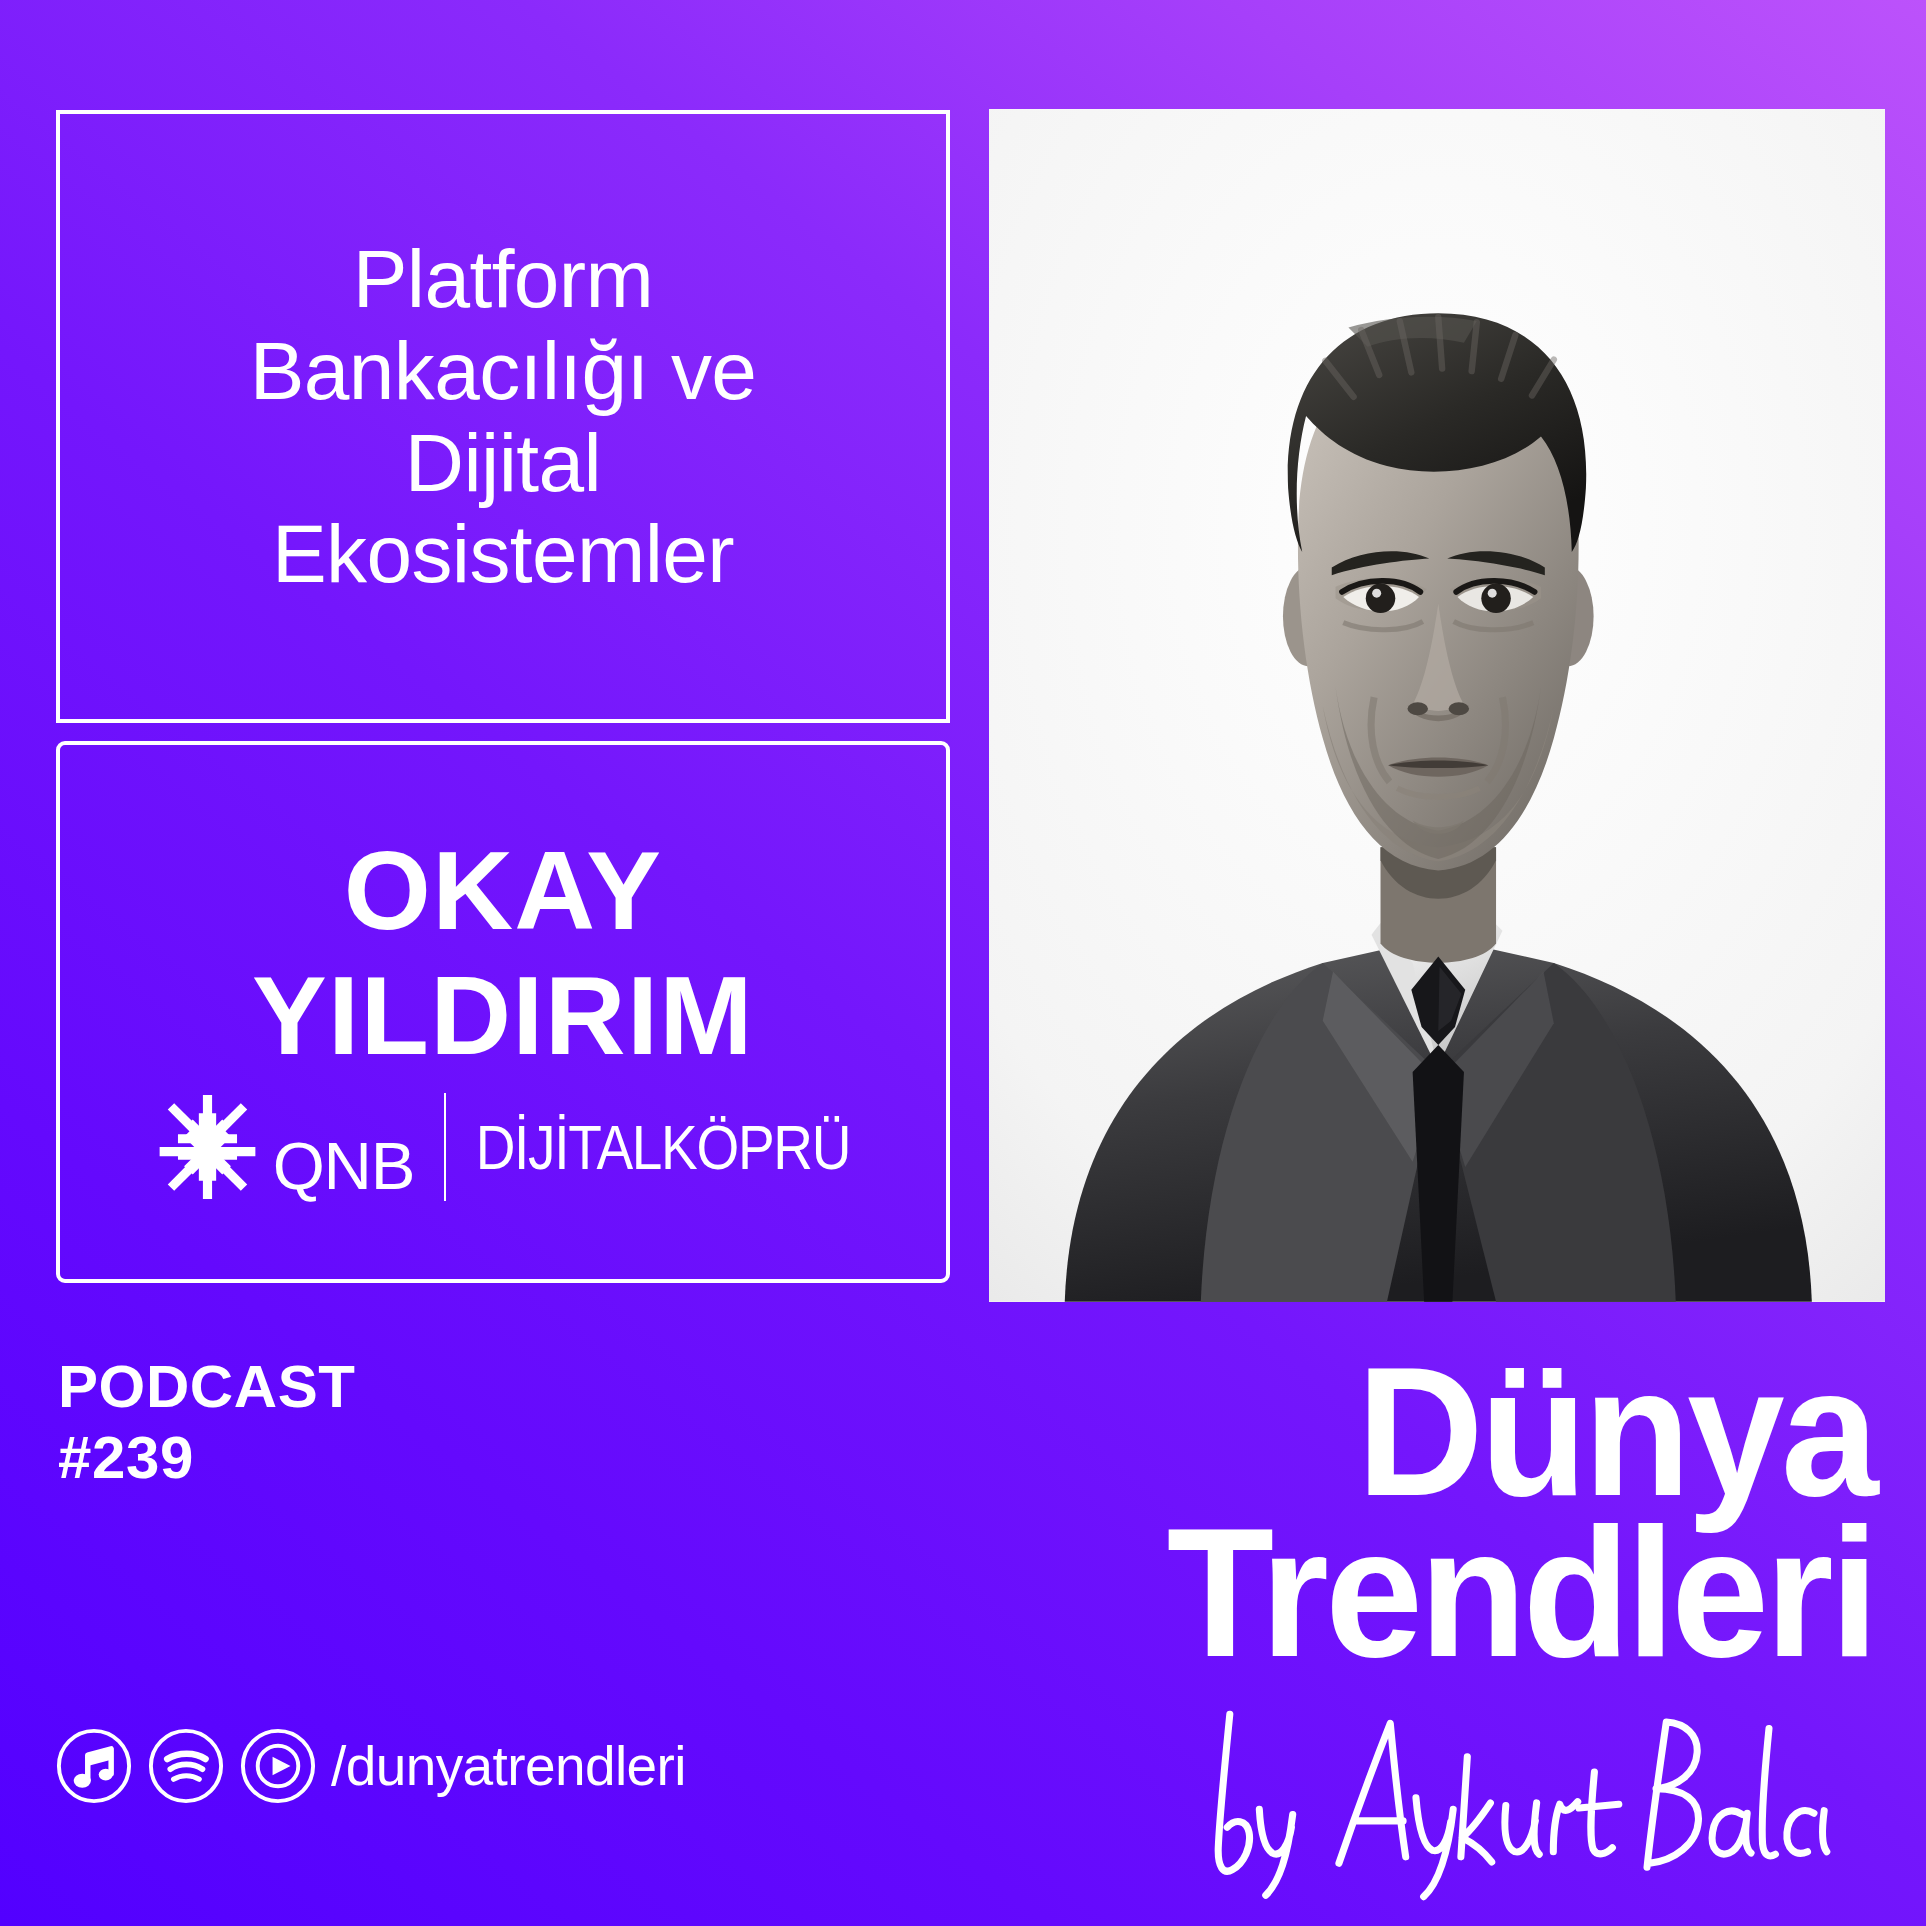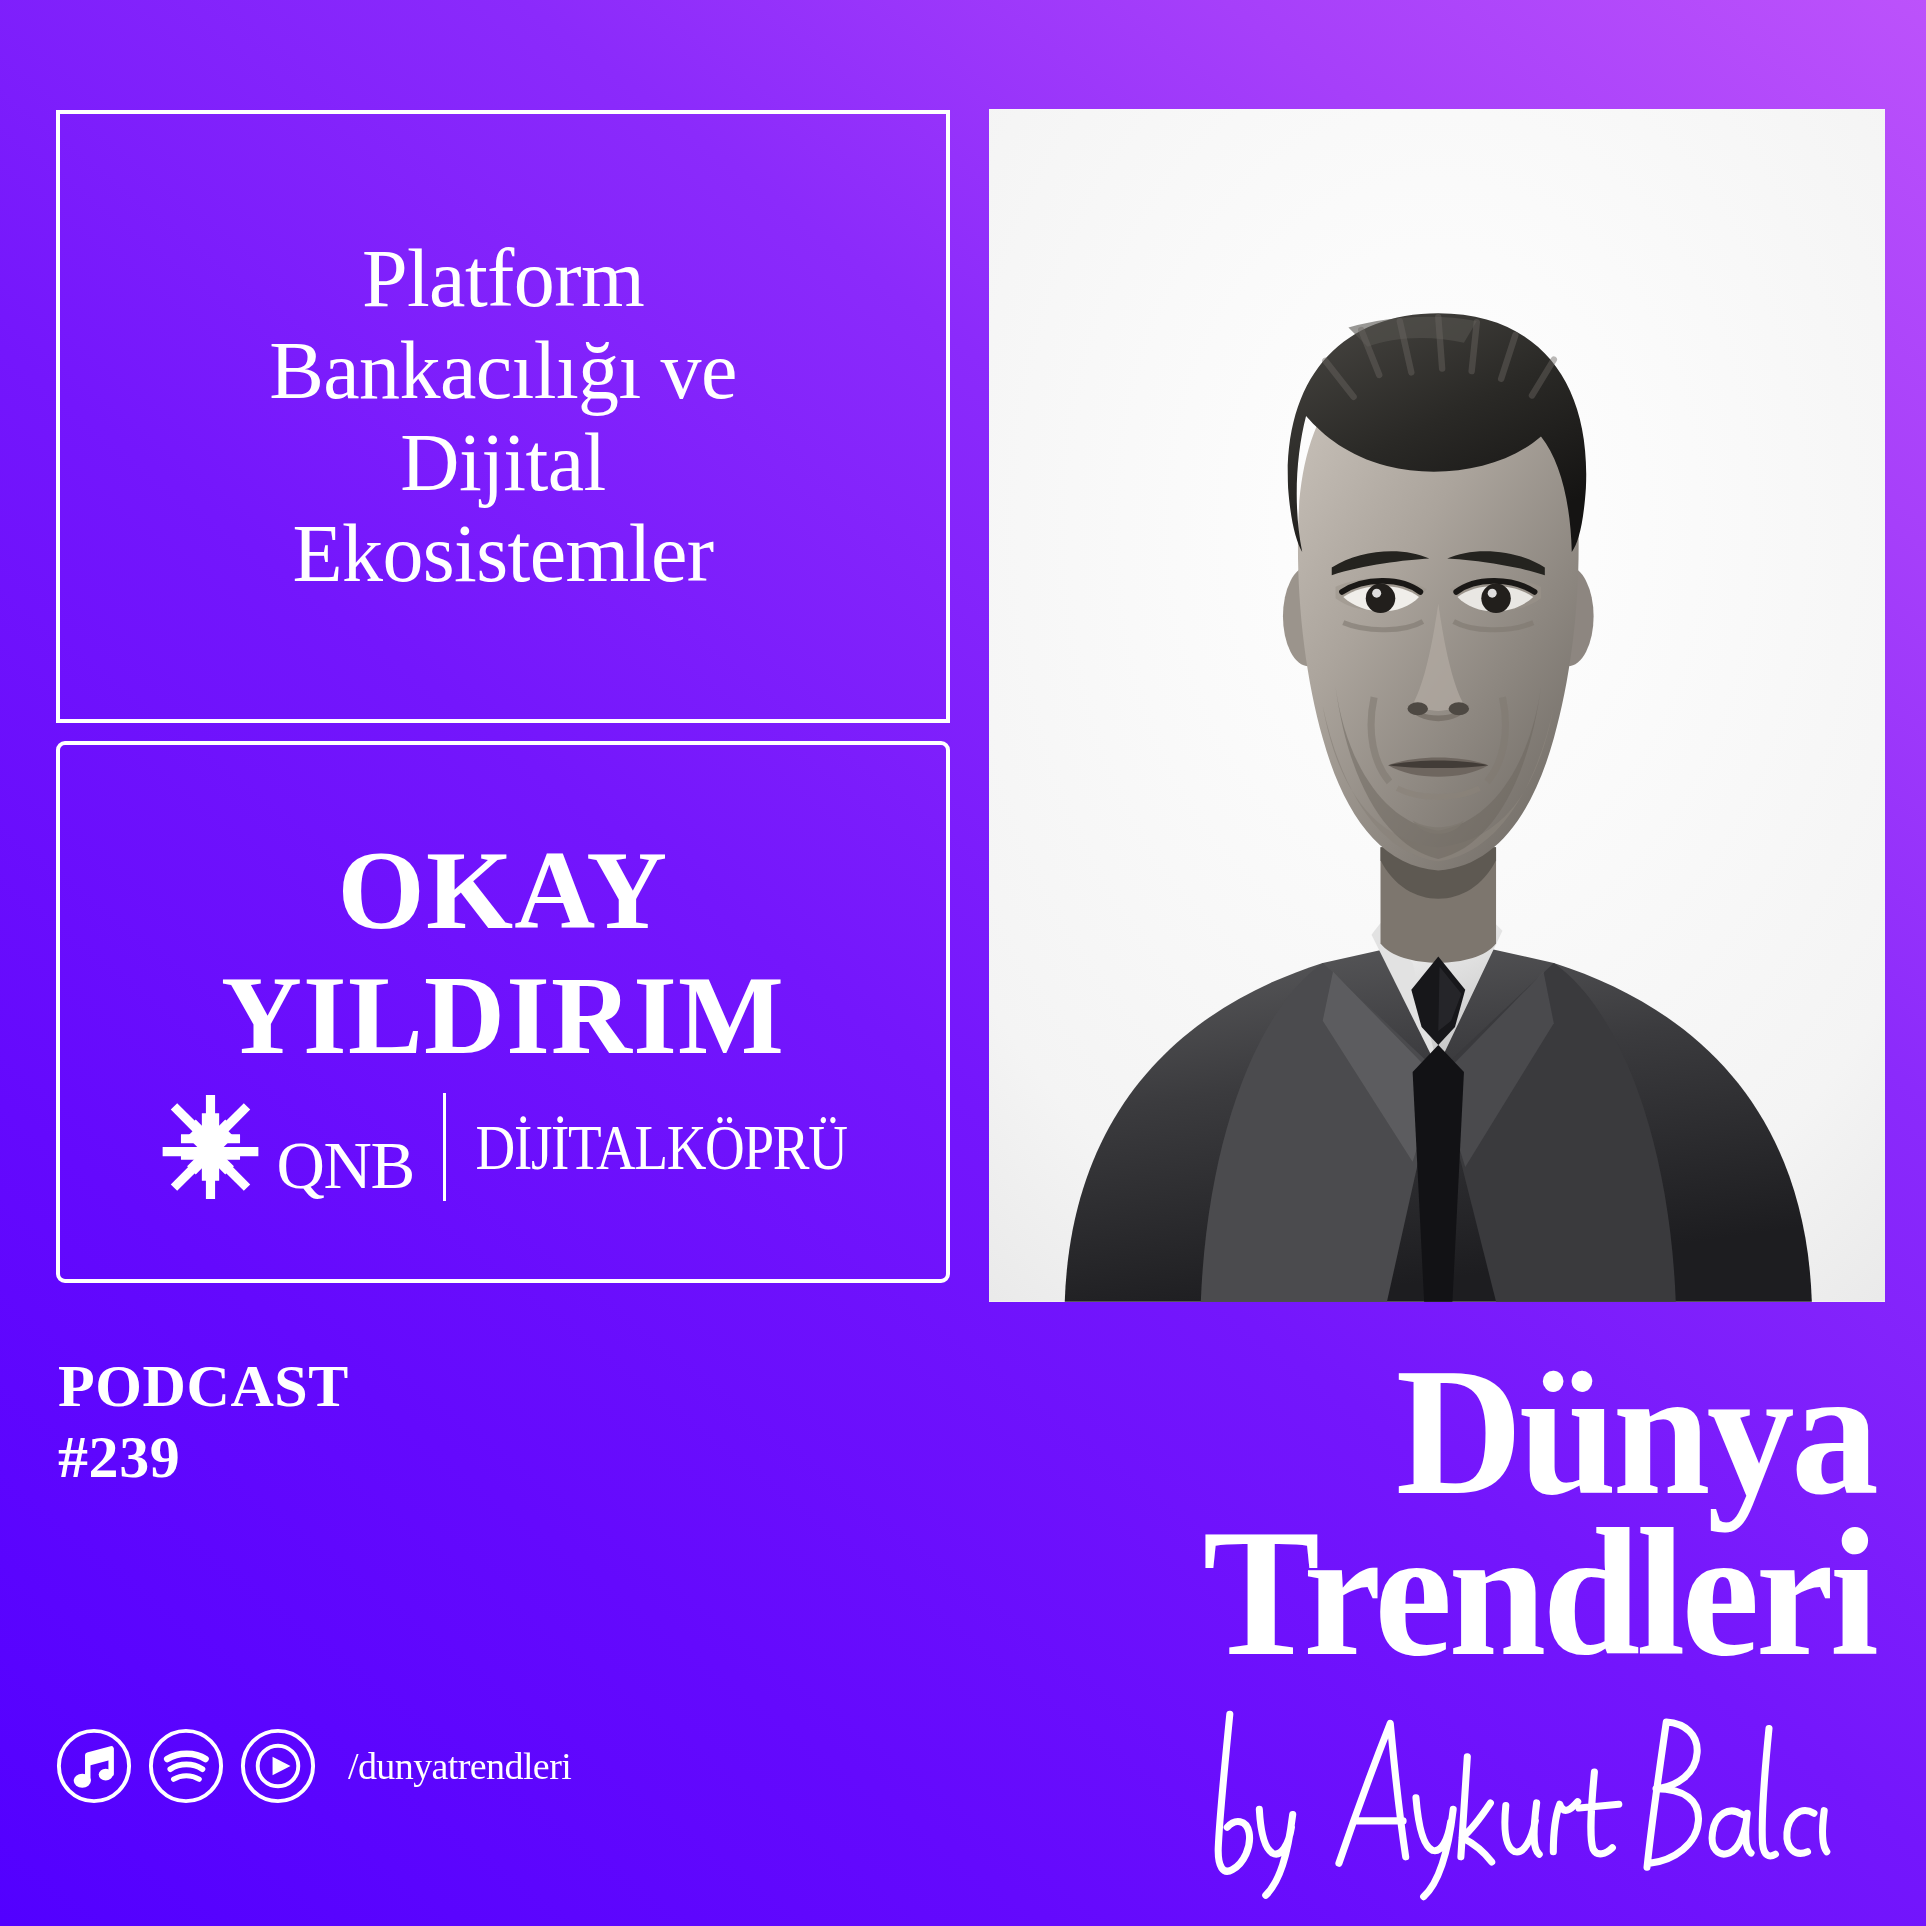--- a/index.html
+++ b/index.html
@@ -5,21 +5,21 @@
   html, body {
     margin: 0;
     padding: 0;
     background: #000;
   }
   #cover {
     position: relative;
     width: 1926px;
     height: 1926px;
     overflow: hidden;
-    font-family: Liberation Serif, serif;
+    font-family: Liberation Sans, sans-serif;
     background: linear-gradient(38deg, #5200FF 0%, #6409FD 24%, #7416FC 46%, #8B2AFB 68%, #A63FFA 84%, #BC52FB 100%);
   }
   
   #left-col {
     position: absolute;
     left: 56px;
     top: 110px;
     width: 894px;
     height: 1238px;
   }
@@ -131,24 +131,24 @@
     position: absolute;
     left: 55px;
     top: 1727px;
     display: flex;
     align-items: center;
     gap: 14px;
   }
   .social-icon { display: block; }
   #social-handle {
     color: #ffffff;
-    font-size: 38px;
+    font-size: 55px;
     font-weight: 400;
     letter-spacing: -0.6px;
-    margin-left: 17px;
+    margin-left: 0;
     line-height: 1;
   }
   
   #brand-wordmark {
     position: absolute;
     right: 51px;
     top: 1355px;
     width: 758px;
     text-align: right;
   }

